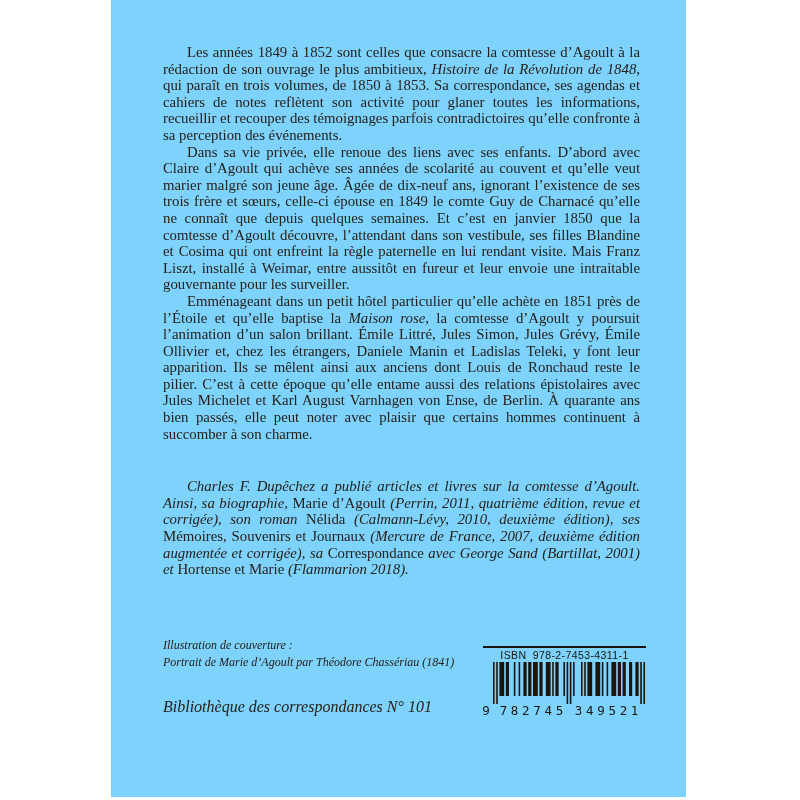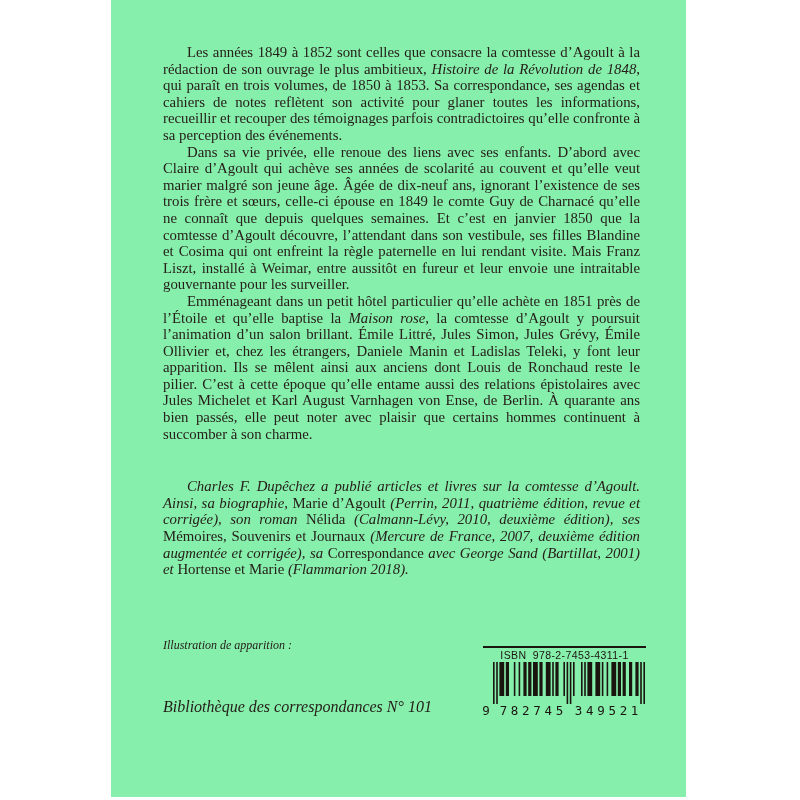--- a/index.html
+++ b/index.html
@@ -2,21 +2,21 @@
 <html><head>
 <meta charset="utf-8">
 <style>
   html, body { margin: 0; padding: 0; background: #ffffff; }
   body {
     width: 800px; height: 800px; position: relative; overflow: hidden;
     font-family: "Liberation Serif", serif;
   }
   .cover {
     position: absolute; left: 111px; top: 0; width: 575px; height: 797px;
-    background: #86efac;
+    background: #7dd3fc;
   }
   .blurb {
     position: absolute; left: 0; top: 0; right: 0;
     padding: 44px 46px 0 52px;
     color: #26201a;
     font-size: 14.8px; line-height: 16.6px;
     text-align: justify;
   }
   .blurb p { margin: 0; text-indent: 24px; }
   .author-note { margin-top: 36px !important; font-style: italic; }
@@ -49,21 +49,22 @@
 <div class="cover">
 
   <div class="blurb">
     <p><span style="font-style: normal;">Les années 1849 à 1852 sont celles que consacre la comtesse d’Agoult à la rédaction de son ouvrage le plus ambitieux, </span><span style="font-style: italic;">Histoire de la Révolution de 1848</span><span style="font-style: normal;">, qui paraît en trois volumes, de 1850 à 1853. Sa correspondance, ses agendas et cahiers de notes reflètent son activité pour glaner toutes les informations, recueillir et recouper des témoignages parfois contradictoires qu’elle confronte à sa perception des événements.</span></p>
     <p><span style="font-style: normal;">Dans sa vie privée, elle renoue des liens avec ses enfants. D’abord avec Claire d’Agoult qui achève ses années de scolarité au couvent et qu’elle veut marier malgré son jeune âge. Âgée de dix-neuf ans, ignorant l’existence de ses trois frère et sœurs, celle-ci épouse en 1849 le comte Guy de Charnacé qu’elle ne connaît que depuis quelques semaines. Et c’est en janvier 1850 que la comtesse d’Agoult découvre, l’attendant dans son vestibule, ses filles Blandine et Cosima qui ont enfreint la règle paternelle en lui rendant visite. Mais Franz Liszt, installé à Weimar, entre aussitôt en fureur et leur envoie une intraitable gouvernante pour les surveiller.</span></p>
     <p><span style="font-style: normal;">Emménageant dans un petit hôtel particulier qu’elle achète en 1851 près de l’Étoile et qu’elle baptise la </span><span style="font-style: italic;">Maison rose</span><span style="font-style: normal;">, la comtesse d’Agoult y poursuit l’animation d’un salon brillant. Émile Littré, Jules Simon, Jules Grévy, Émile Ollivier et, chez les étrangers, Daniele Manin et Ladislas Teleki, y font leur apparition. Ils se mêlent ainsi aux anciens dont Louis de Ronchaud reste le pilier. C’est à cette époque qu’elle entame aussi des relations épistolaires avec Jules Michelet et Karl August Varnhagen von Ense, de Berlin. À quarante ans bien passés, elle peut noter avec plaisir que certains hommes continuent à succomber à son charme.</span></p>
     <p class="author-note"><span style="font-style: italic;">Charles F. Dupêchez a publié articles et livres sur la comtesse d’Agoult. Ainsi, sa biographie, </span><span style="font-style: normal;">Marie d’Agoult </span><span style="font-style: italic;">(Perrin, 2011, quatrième édition, revue et corrigée), son roman </span><span style="font-style: normal;">Nélida </span><span style="font-style: italic;">(Calmann-Lévy, 2010, deuxième édition), ses </span><span style="font-style: normal;">Mémoires, Souvenirs et Journaux </span><span style="font-style: italic;">(Mercure de France, 2007, deuxième édition augmentée et corrigée), sa </span><span style="font-style: normal;">Correspondance </span><span style="font-style: italic;">avec George Sand (Bartillat, 2001) et </span><span style="font-style: normal;">Hortense et Marie </span><span style="font-style: italic;">(Flammarion 2018).</span></p>
   </div>
 
   <div class="credits">
-    <div>Illustration de apparition :</div>
+    <div>Illustration de couverture :</div>
+    <div>Portrait de Marie d’Agoult par Théodore Chassériau (1841)</div>
   </div>
 
   <div class="collection">Bibliothèque des correspondances N° 101</div>
 
   <div class="barcode-block">
     <div class="isbn-rule"></div>
     <div class="isbn-label">ISBN 978-2-7453-4311-1</div>
     <svg class="bc-svg" width="163" height="57" viewBox="0 0 163 57">
         <rect x="10.00" y="0" width="1.60" height="42" fill="#1b150f"></rect>
         <rect x="13.20" y="0" width="1.60" height="42" fill="#1b150f"></rect>

